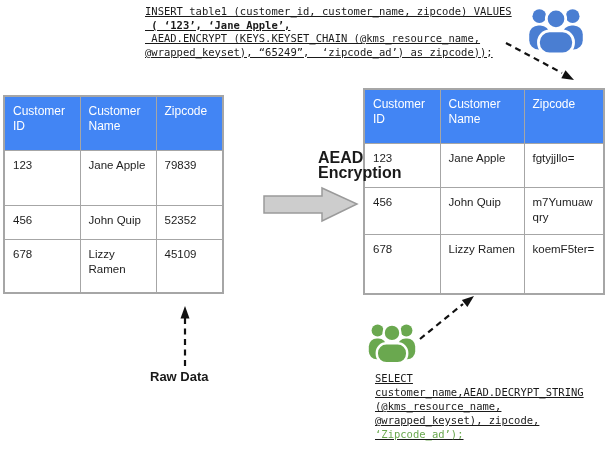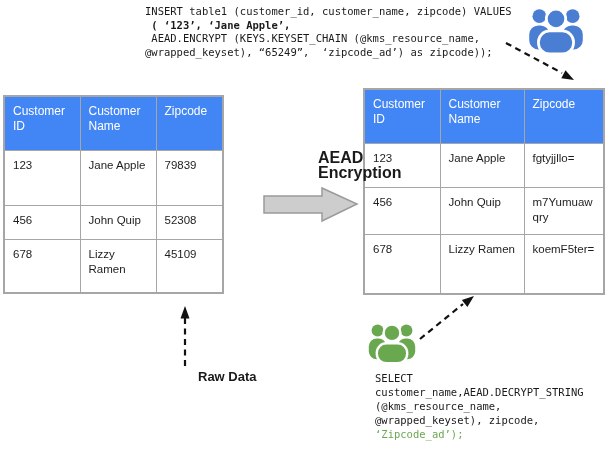--- a/index.html
+++ b/index.html
@@ -14,21 +14,21 @@
     --arrow-black:#111111;
   }
   html,body{margin:0;padding:0;background:#fff;}
   .canvas{
     position:relative;width:609px;height:469px;background:#ffffff;
     font-family:"Liberation Sans",sans-serif;overflow:hidden;
   }
   .code-block{
     position:absolute;
     font-family:"DejaVu Sans Mono",monospace;
-    font-size:10.5px;line-height:13.5px;color:#1a1a1a;
+    font-size:10.5px;line-height:13.5px;color:#1a1a1a;text-decoration:underline;
   }
   .code-line{white-space:pre;}
   .code-line.bold{font-weight:bold;}
   .insert-code{left:145px;top:5px;}
   .select-code{left:375px;top:371px;line-height:14px;}
   .code-line.green{color:var(--code-highlight-green,#6aa84f);}
 
   .arrow-layer{position:absolute;left:0;top:0;pointer-events:none;}
   .dash{stroke:var(--arrow-black,#111);stroke-width:2.2;fill:none;stroke-dasharray:6 4.5;}
   .head{fill:var(--arrow-black,#111);stroke:none;}
@@ -65,21 +65,21 @@
   .tbl-enc{left:363px;top:88px;width:240px;}
   .tbl-enc col.c1{width:76px}.tbl-enc col.c2{width:84px}.tbl-enc col.c3{width:80px}
   .tbl-enc tr:nth-child(1){height:54px}
   .tbl-enc tr:nth-child(2){height:44px}
   .tbl-enc tr:nth-child(3){height:47px}
   .tbl-enc tr:nth-child(4){height:60px}
   .tbl-enc td.enc-val{word-break:break-all;}
 
   .label{position:absolute;font-weight:bold;color:#1a1a1a;}
   .aead-label{left:273px;top:150px;width:70px;font-size:16px;line-height:15px;margin-left:45px;}
-  .raw-data-label{left:150px;top:369px;font-size:13px;margin-left:48px;}
+  .raw-data-label{left:150px;top:369px;font-size:13px;}
 </style>
 </head>
 <body>
 
 <div class="canvas">
 
   <div class="code-block insert-code">
     <div class="code-line">INSERT table1 (customer_id, customer_name, zipcode) VALUES</div>
     <div class="code-line bold"> ( ‘123’, ‘Jane Apple’,</div>
     <div class="code-line"> AEAD.ENCRYPT (KEYS.KEYSET_CHAIN (@kms_resource_name,</div>
@@ -145,21 +145,21 @@
       <th>Zipcode</th>
     </tr>
     <tr>
       <td>123</td>
       <td>Jane Apple</td>
       <td>79839</td>
     </tr>
     <tr>
       <td>456</td>
       <td>John Quip</td>
-      <td>52308</td>
+      <td>52352</td>
     </tr>
     <tr>
       <td>678</td>
       <td>Lizzy Ramen</td>
       <td>45109</td>
     </tr>
   </tbody>
     </table>
 
   <table class="tbl tbl-enc">

